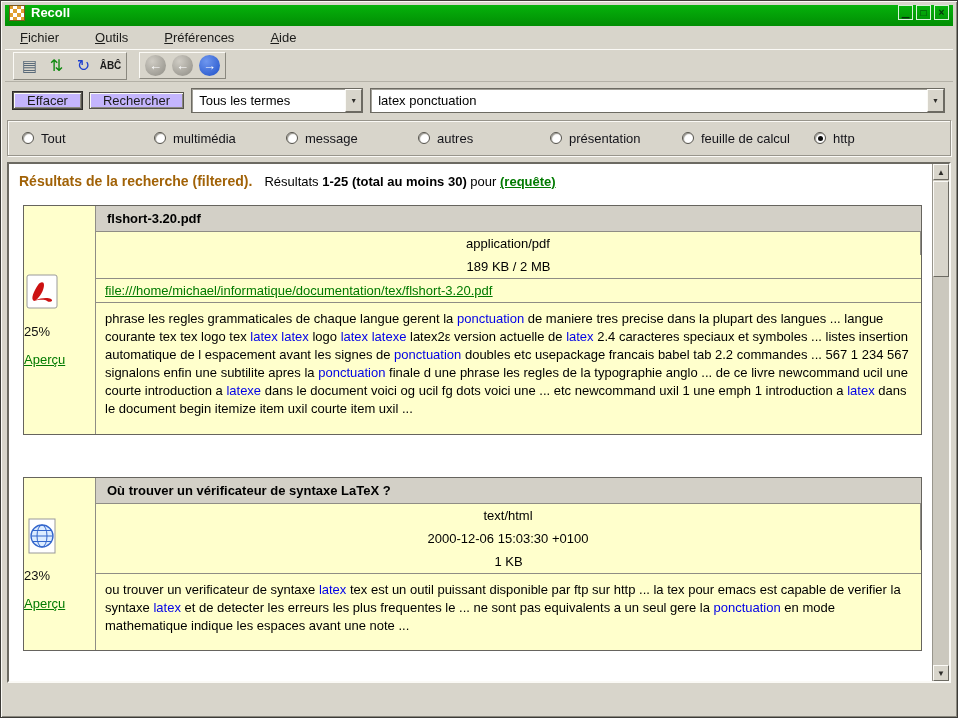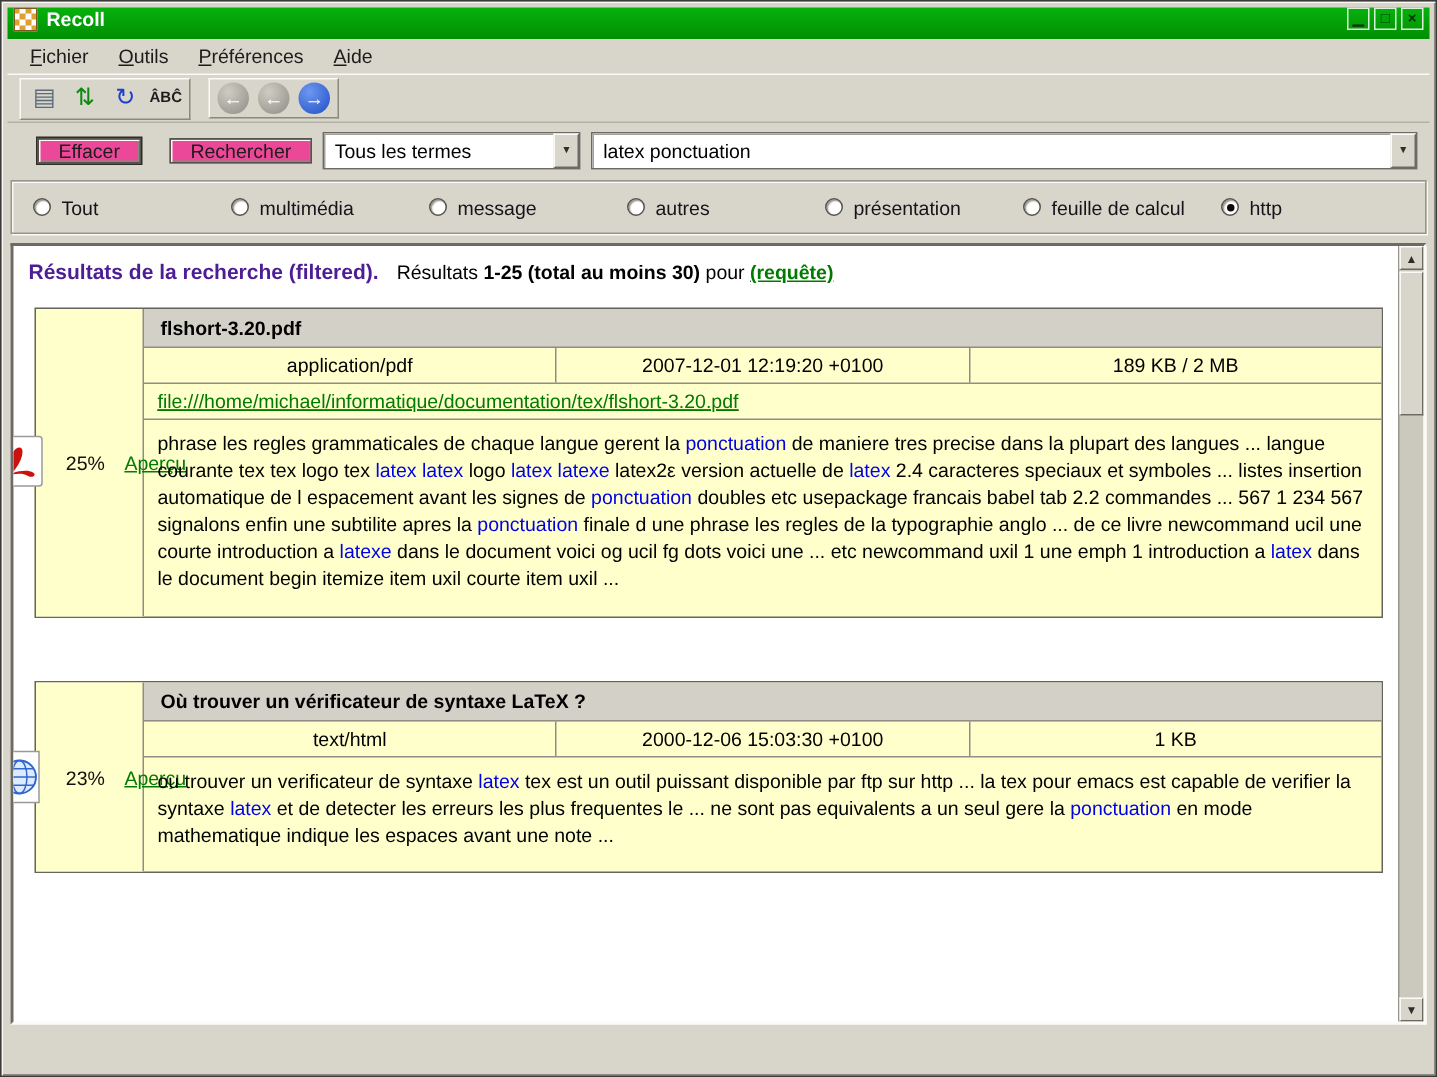--- a/index.html
+++ b/index.html
@@ -32,21 +32,21 @@
   .winbtn {
     width: 15px; height: 15px;
     border: 1px solid #d9f2d9;
     display: flex; align-items: center; justify-content: center;
     font-size: 10px; font-weight: bold; color: #06330c;
     background: transparent; cursor: default; line-height: 1;
   }
   
   .menubar {
     height: 23px; flex: 0 0 23px;
-    display: flex; align-items: center; gap: 2px;
+    display: flex; align-items: center; gap: 18px;
     padding: 0 6px;
   }
   .menu-item { padding: 2px 9px; color: #1c1c1a; }
   
   .toolbar {
     height: 33px; flex: 0 0 33px;
     display: flex; align-items: center; gap: 12px;
     padding: 2px 8px;
     border-top: 1px solid #fbfaf6;
     border-bottom: 1px solid #b4b1a7;
@@ -68,25 +68,25 @@
   }
   .ticon.gray { background: radial-gradient(circle at 35% 30%, #cfccc4, #8e8c84); }
   .ticon.blue { background: radial-gradient(circle at 35% 30%, #6f97ef, #1d4fc8); }
   
   .searchrow {
     height: 36px; flex: 0 0 36px;
     display: flex; align-items: center; gap: 7px;
     padding: 4px 8px 4px 8px;
   }
   .btn {
-    background: #ec4899;
+    background: #c4b5fd;
     border: 1px solid #55534c;
     box-shadow: inset 1px 1px 0 #fbfaf6, inset -1px -1px 0 #8a887f;
     padding: 0 13px;
-    font: inherit; color: #1c1c1a; cursor: default; margin-left: 12px;
+    font: inherit; color: #1c1c1a; cursor: default;
   }
   .btn.default { box-shadow: 0 0 0 1px #2e2d2a, inset 1px 1px 0 #fbfaf6, inset -1px -1px 0 #8a887f; }
   .combo {
     height: 25px; background: #fff;
     border: 1px solid #6c6a62;
     box-shadow: inset 1px 1px 0 #a3a199;
     display: flex; align-items: center;
   }
   .combo.mode { width: 172px; }
   .combo.query { flex: 1; }
@@ -125,46 +125,46 @@
   
   .results {
     flex: 1; position: relative;
     margin: 0 2px;
     border: 2px solid; border-color: #6c6a62 #fbfaf6 #fbfaf6 #6c6a62;
     background: #fff;
     overflow: hidden;
   }
   .results-inner { position: absolute; top: 0; left: 0; bottom: 0; right: 17px; overflow: hidden; padding: 6px 8px 0 8px; }
   .results-header { padding: 3px 2px 8px 2px; white-space: nowrap; }
-  .rh-title { font-weight: bold; font-size: 14px; color: #4c1d95; }
+  .rh-title { font-weight: bold; font-size: 14px; color: #a16207; }
   .rh-rest { margin-left: 12px; color: #000; text-align: center; }
   .rh-link { font-weight: bold; }
   .glink { color: #007a00; text-decoration: underline; cursor: pointer; }
   .result {
     display: flex;
     border: 1px solid #66645e;
     margin: 8px 2px 42px 6px;
     background: #ffffcc;
   }
   .result-left {
     width: 72px; flex: 0 0 72px;
     border-right: 1px solid #8f8d85;
-    display: flex; flex-direction: row; align-items: center; justify-content: center;
+    display: flex; flex-direction: column; align-items: flex-start; justify-content: center;
     gap: 13px; padding: 10px 0;
     background: #ffffcc;
   }
   .ricon { display: inline-flex; }
   .pct { color: #101010; }
   .result-main { flex: 1; display: flex; flex-direction: column; min-width: 0; }
   .rtitle {
     background: #d3d0c7;
     border-bottom: 1px solid #8f8d85;
     font-weight: bold; padding: 5px 11px;
   }
-  .rmeta { display: flex; border-bottom: 1px solid #8f8d85; }
+  .rmeta { display: flex; border-bottom: 1px solid #8f8d85; flex-direction: column; }
   .rmeta .cell { flex: 1; text-align: center; padding: 4px 6px; border-right: 1px solid #8f8d85; }
   .rmeta .cell:last-child { border-right: none; }
   .rurl { padding: 4px 9px; border-bottom: 1px solid #8f8d85; white-space: nowrap; overflow: hidden; text-decoration: underline; }
   .rabs { padding: 7px 9px 16px 9px; line-height: 1.38; min-height: 58px; }
   .hl { color: #0000e6; }
   
   .sb {
     position: absolute; top: 0; right: 0; bottom: 0; width: 17px;
     background: #cbc8be; border-left: 1px solid #98958c;
   }
@@ -293,21 +293,20 @@
                   <path d="M10 28 C6 26 10 18 14 12 C16 9 20 8 20 12 C20 17 16 24 12 27 C16 25 24 24 27 26 C30 28 26 30 23 28 C20 26 14 27 10 28 Z" fill="#cc1111"></path>
                 </svg>
               </span>
               <div class="pct">25%</div>
               <a class="glink">Aperçu</a>
             </div>
             <div class="result-main">
               <div class="rtitle">flshort-3.20.pdf</div>
               <div class="rmeta">
                 <div class="cell">application/pdf</div>
-                <div class="cell">2007-12-01 12:19:20 +0100</div>
                 <div class="cell">189 KB / 2 MB</div>
               </div>
               <div class="rurl"><a class="glink">file:///home/michael/informatique/documentation/tex/flshort-3.20.pdf</a></div>
               <div class="rabs"><span>phrase les regles grammaticales de chaque langue gerent la </span><span class="hl">ponctuation</span><span> de maniere tres precise dans la plupart des langues ... langue courante tex tex logo tex </span><span class="hl">latex latex</span><span> logo </span><span class="hl">latex latexe</span><span> latex2ε version actuelle de </span><span class="hl">latex</span><span> 2.4 caracteres speciaux et symboles ... listes insertion automatique de l espacement avant les signes de </span><span class="hl">ponctuation</span><span> doubles etc usepackage francais babel tab 2.2 commandes ... 567 1 234 567 signalons enfin une subtilite apres la </span><span class="hl">ponctuation</span><span> finale d une phrase les regles de la typographie anglo ... de ce livre newcommand ucil une courte introduction a </span><span class="hl">latexe</span><span> dans le document voici og ucil fg dots voici une ... etc newcommand uxil 1 une emph 1 introduction a </span><span class="hl">latex</span><span> dans le document begin itemize item uxil courte item uxil ...</span></div>
             </div>
           </div>
           <div class="result">
             <div class="result-left">
               <span class="ricon">
                 <svg width="36" height="38" viewBox="0 0 36 38">

